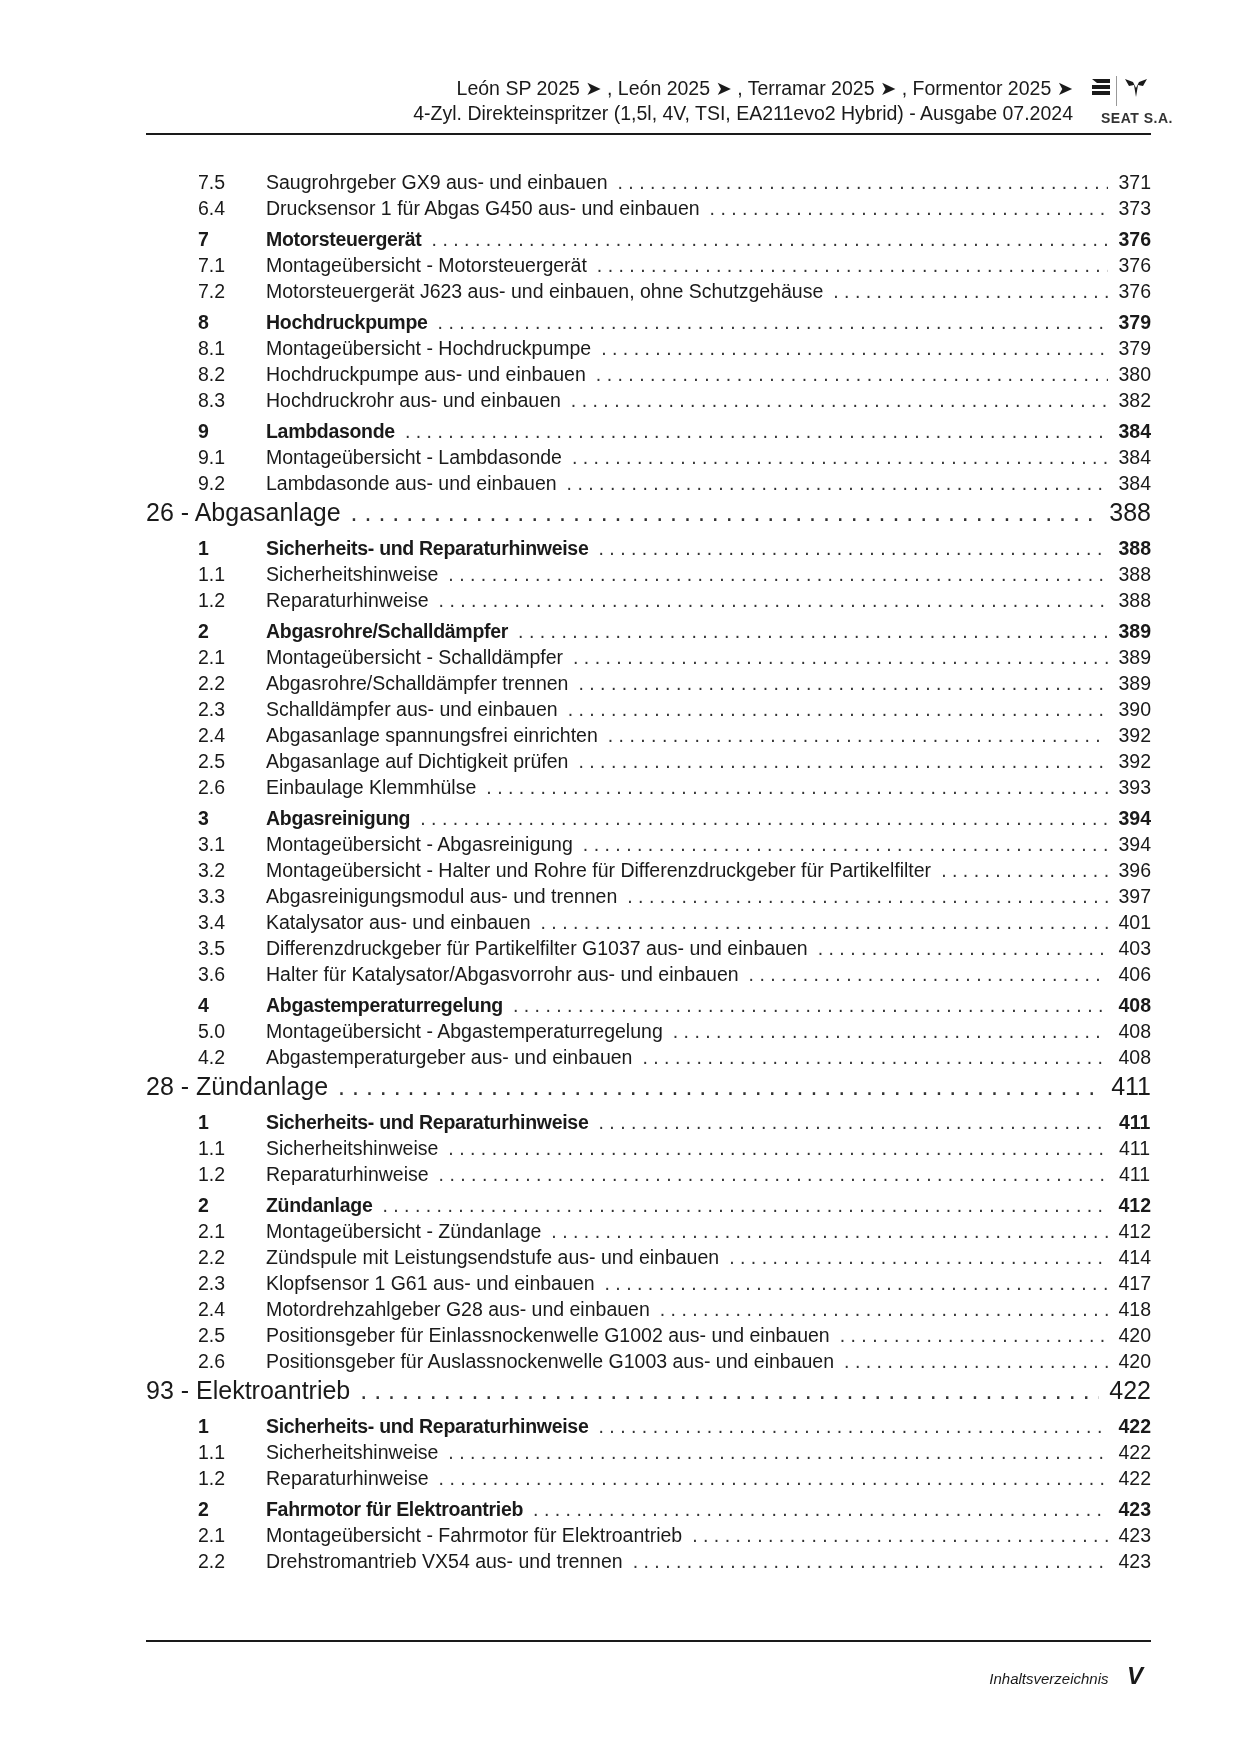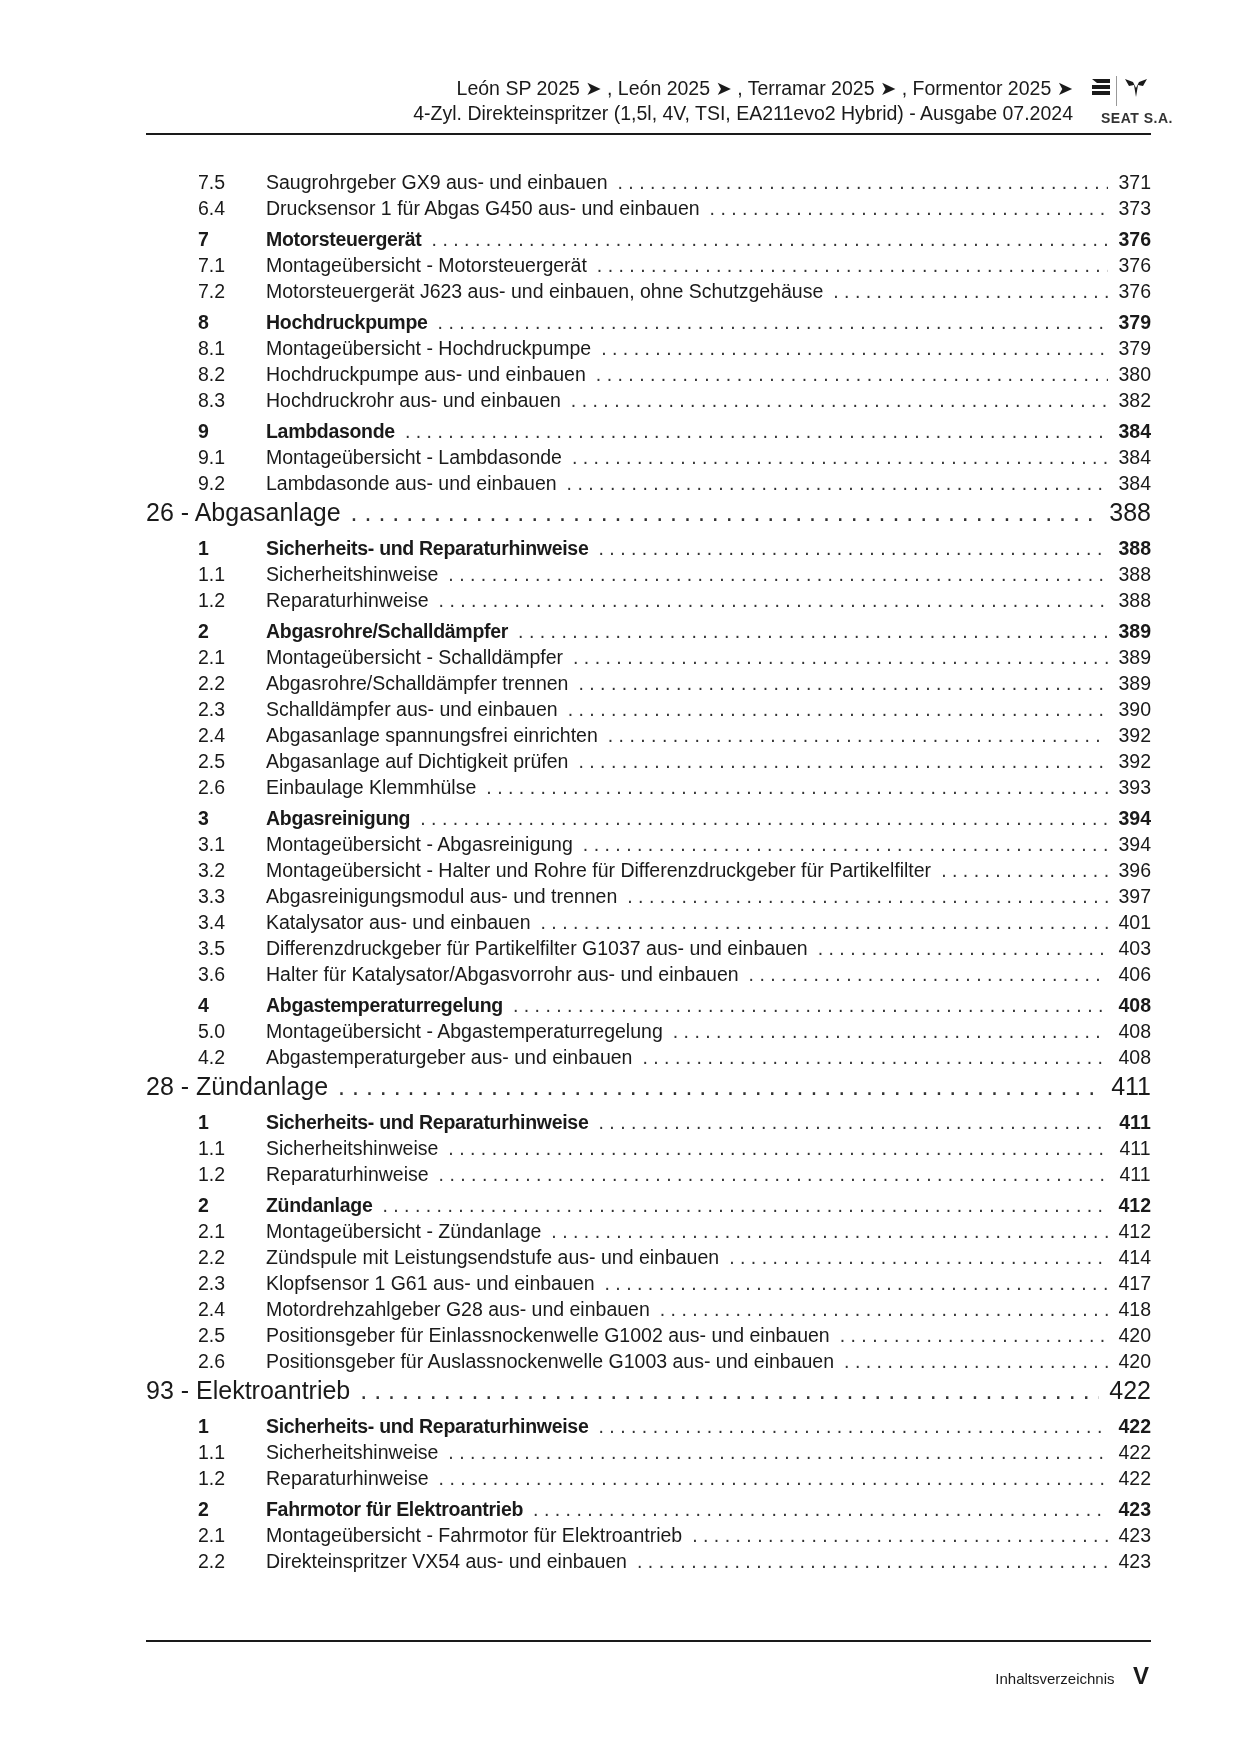--- a/index.html
+++ b/index.html
@@ -15,31 +15,31 @@
   .logo-divider { position: absolute; left: 35px; top: 0; width: 1px; height: 30px; background: #999; }
   .logo-cupra { position: absolute; left: 43px; top: 2px; }
   .logo-text { position: absolute; left: 20px; top: 34px; font-size: 14px; font-weight: bold; letter-spacing: 0.5px; color: #333; white-space: nowrap; }
 
   .toc { position: absolute; left: 146px; top: 171px; width: 1005px; }
   .row { display: flex; align-items: baseline; height: 26px; font-size: 19.5px; white-space: nowrap; }
   .row .num { width: 68px; padding-left: 52px; flex: none; }
   .row .title { flex: none; }
   .row .dots { flex: 1 1 auto; overflow: hidden; margin: 0 10px; color: #333; letter-spacing: 3.2px; }
   .row .dots::before { content: ". . . . . . . . . . . . . . . . . . . . . . . . . . . . . . . . . . . . . . . . . . . . . . . . . . . . . . . . . . . . . . . . . . . . . . . . . . . . . . . . . . . . . . . . . . . . . . . . . . . . . . . . . . . . . . . . . . . . . . . . . . . . . . . . . . . . . . . . . . . . . . . . . . . . . . . . . . . . . . . . . . . . . . . . . . . . . . . ."; letter-spacing: 0; }
-  .row .page { flex: none; text-align: center; min-width: 32px; }
+  .row .page { flex: none; text-align: left; min-width: 32px; }
   .row.sec { height: 26px; margin-top: 5px; }
   .row.sec .num, .row.sec .title, .row.sec .page { font-weight: bold; }
   .row.sec .title { letter-spacing: -0.3px; }
   .row.chap { height: 34px; margin-top: 0; font-size: 25px; }
   .row.chap .title { padding-left: 0; }
   .row.chap .page { font-size: 25px; }
 
   .footer { position: absolute; left: 146px; top: 1640px; width: 1005px; }
   .footer-rule { height: 2px; background: #1a1a1a; }
-  .footer-text { position: absolute; right: 2px; top: 22px; white-space: nowrap; }
+  .footer-text { position: absolute; right: 8px; top: 22px; white-space: nowrap; font-style: italic; }
   .footer-label { font-size: 15px; margin-right: 14px; }
   .footer-page { font-size: 24px; font-weight: bold; }
 </style>
 </head>
 <body>
 
 <div class="header">
   <div class="header-text">
     <div class="header-line1">León SP 2025 ➤ , León 2025 ➤ , Terramar 2025 ➤ , Formentor 2025 ➤</div>
     <div class="header-line2">4-Zyl. Direkteinspritzer (1,5l, 4V, TSI, EA211evo2 Hybrid) - Ausgabe 07.2024</div>
@@ -352,21 +352,21 @@
       <span class="page">423</span>
     </div>
     <div class="row sub">
       <span class="num">2.1</span>
       <span class="title">Montageübersicht - Fahrmotor für Elektroantrieb</span>
       <span class="dots"></span>
       <span class="page">423</span>
     </div>
     <div class="row sub">
       <span class="num">2.2</span>
-      <span class="title">Direkteinspritzer VX54 aus- und einbauen</span>
+      <span class="title">Drehstromantrieb VX54 aus- und trennen</span>
       <span class="dots"></span>
       <span class="page">423</span>
     </div>
   </div>
 
 <div class="footer">
   <div class="footer-rule"></div>
   <div class="footer-text">
     <span class="footer-label">Inhaltsverzeichnis</span>
     <span class="footer-page">V</span>

